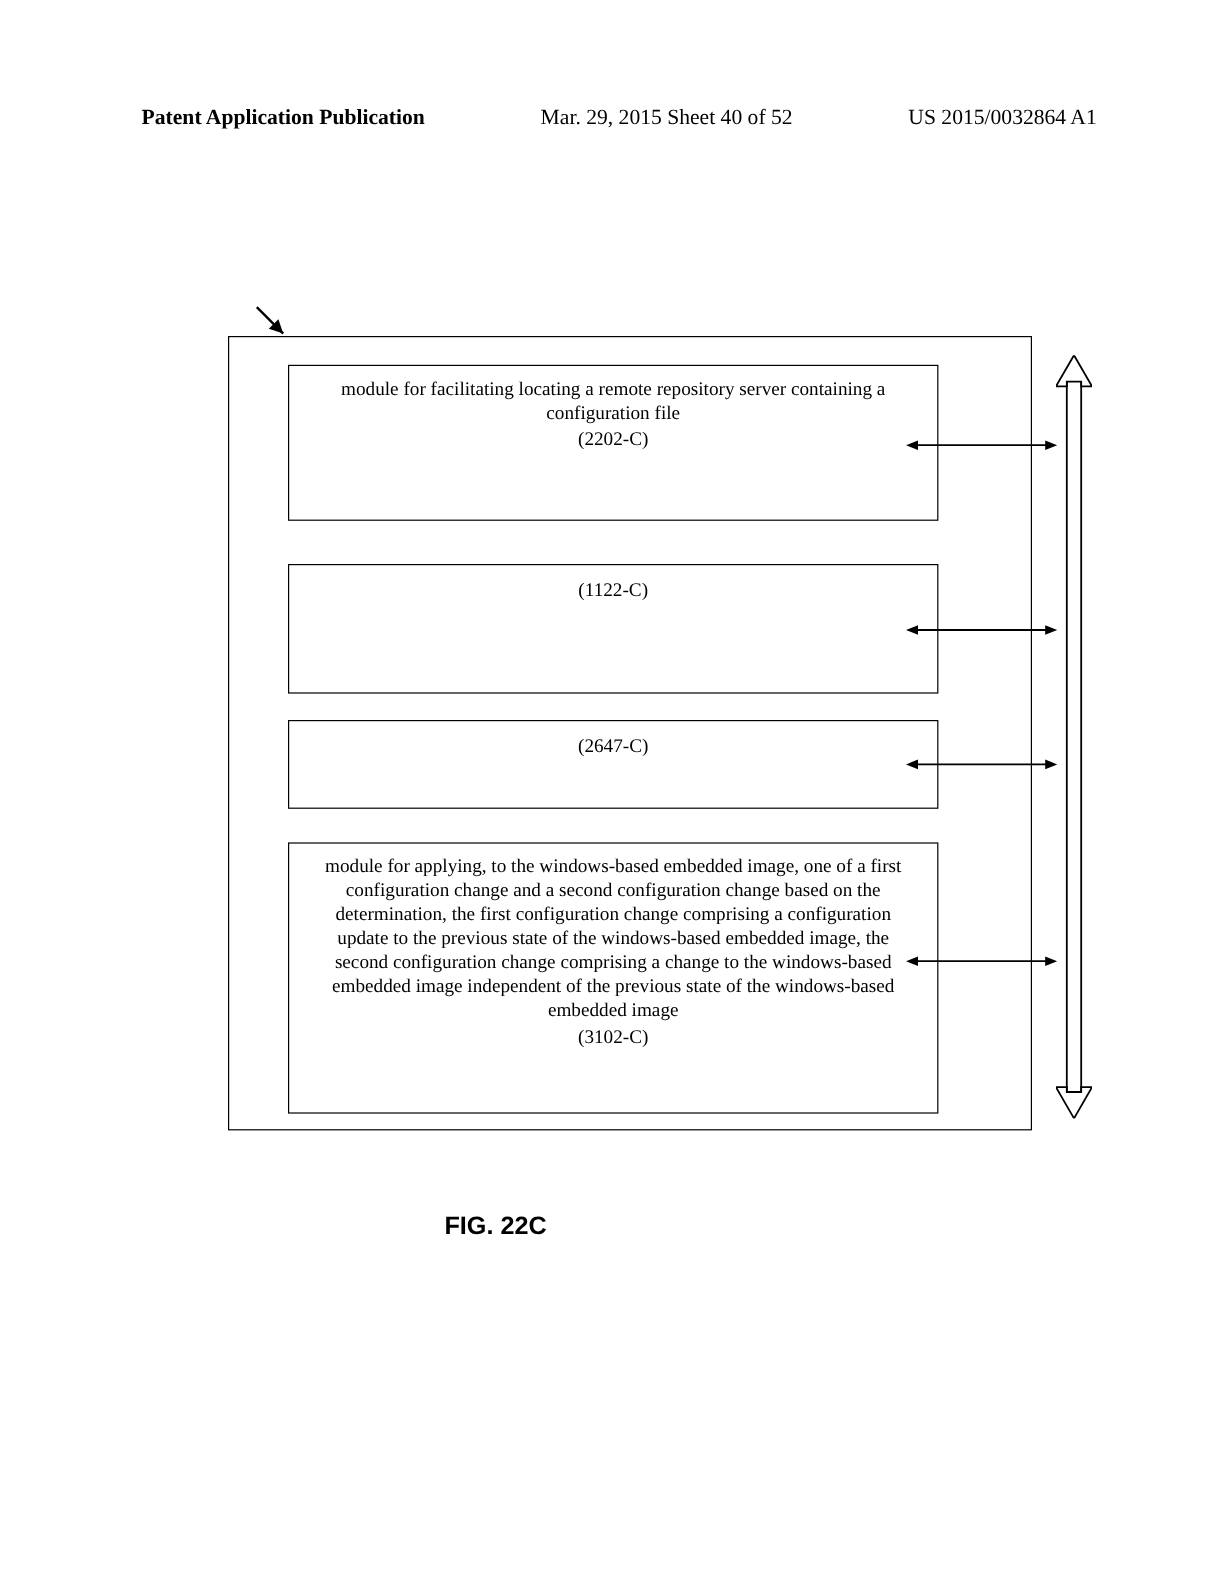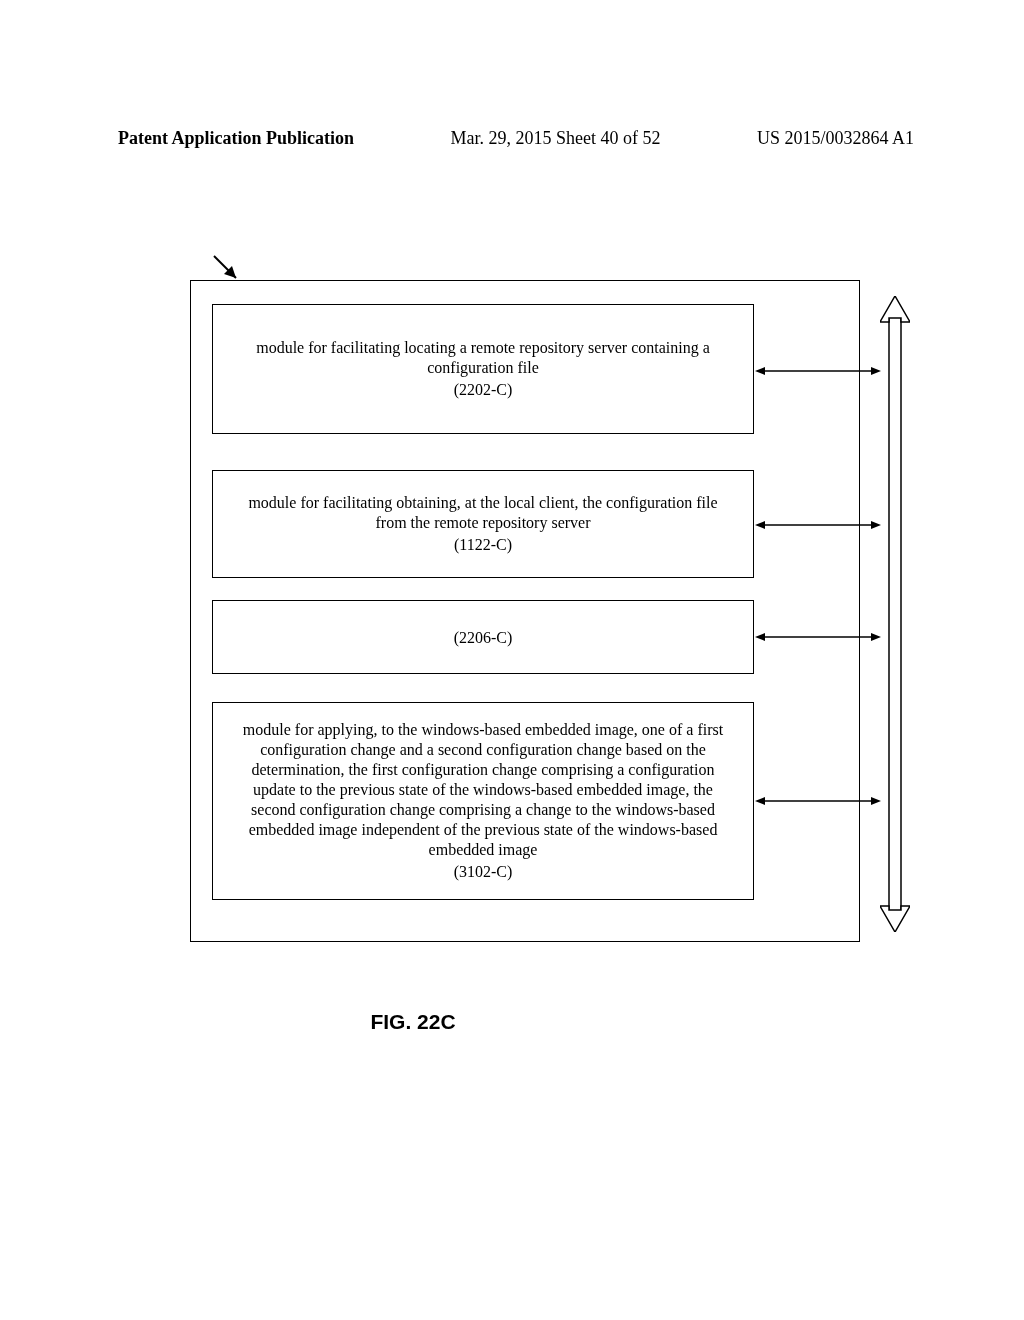--- a/index.html
+++ b/index.html
@@ -8,21 +8,21 @@
   height: 1320px;
   background: #ffffff;
   font-family: "Times New Roman", Times, serif;
   color: #000000;
   position: relative;
 }
 .page-header {
   display: flex;
   justify-content: space-between;
   align-items: baseline;
-  padding: 92px 110px 0 118px;
+  padding: 51px 110px 0 118px;
   font-size: 18px;
 }
 .header-left { font-weight: bold; }
 .header-right { font-weight: normal; margin-top: 36px; }
 
 .figure-wrap {
   position: absolute;
   top: 232px;
   left: 130px;
   width: 760px;
@@ -53,29 +53,29 @@
 
 
 .module-box {
   position: absolute;
   border: 1px solid #000;
   text-align: center;
   font-size: 16px;
   line-height: 1.25;
   display: flex;
   flex-direction: column;
-  justify-content: center;
   align-items: center;
   padding: 10px 18px;
+  margin-left: 28px;
 }
 
 .box1 { top: 72px; left: 82px; width: 542px; height: 130px; }
 .box2 { top: 238px; left: 82px; width: 542px; height: 108px; }
 .box3 { top: 368px; left: 82px; width: 542px; height: 74px; }
-.box4 { top: 470px; left: 82px; width: 542px; height: 198px; }
+.box4 { top: 470px; left: 82px; width: 542px; height: 226px; }
 
 .ref-num { display: block; margin-top: 2px; }
 
 .figure-caption {
   position: absolute;
   top: 1010px;
   width: 826px;
   text-align: center;
   font-size: 21px;
   font-weight: bold;
@@ -124,26 +124,25 @@
   </div>
 
   <div class="outer-box"></div>
 
   <div class="module-box box1">
     <span>module for facilitating locating a remote repository server containing a configuration file</span>
     <span class="ref-num">(2202-C)</span>
   </div>
 
   <div class="module-box box2">
-    <span>module for facilitating obtaining, at the local client, the configuration file from the remote repository server</span>
     <span class="ref-num">(1122-C)</span>
   </div>
 
   <div class="module-box box3">
-    <span class="ref-num">(2206-C)</span>
+    <span class="ref-num">(2647-C)</span>
   </div>
 
   <div class="module-box box4">
     <span>module for applying, to the windows-based embedded image, one of a first configuration change and a second configuration change based on the determination, the first configuration change comprising a configuration update to the previous state of the windows-based embedded image, the second configuration change comprising a change to the windows-based embedded image independent of the previous state of the windows-based embedded image</span>
     <span class="ref-num">(3102-C)</span>
   </div>
 
   <div class="bidir-arrow">
     <svg viewBox="0 0 30 636" preserveAspectRatio="none">
       <line x1="9" y1="22" x2="9" y2="614" stroke="#000" stroke-width="1.5"></line>

